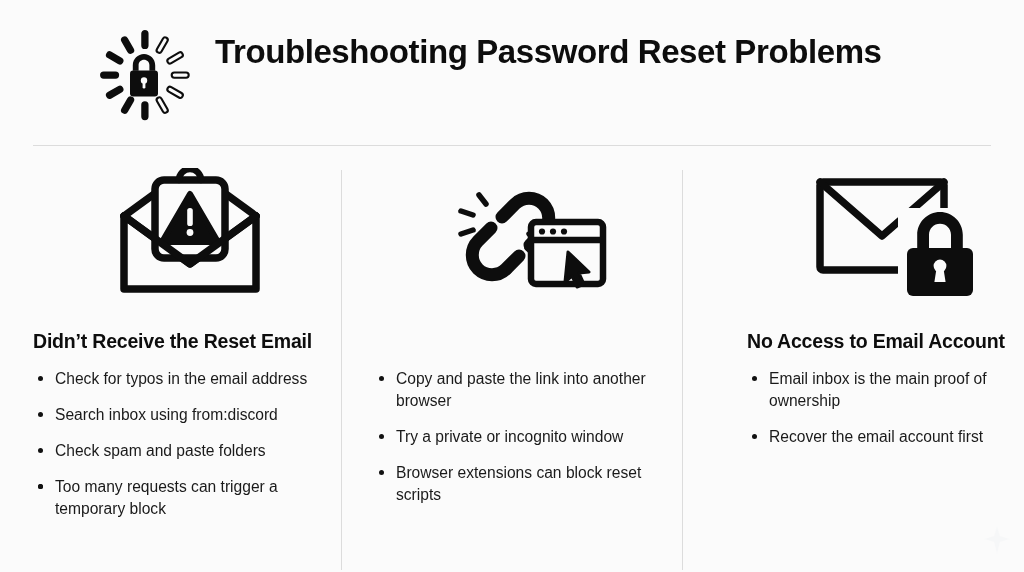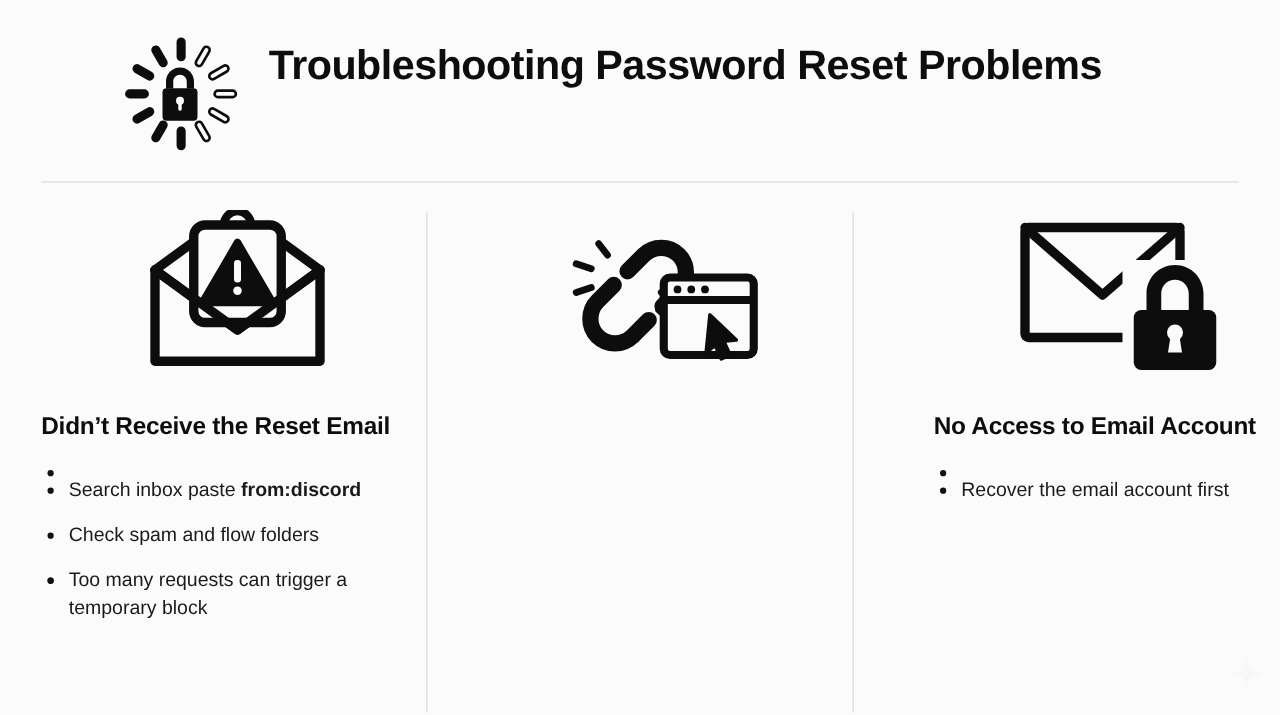--- a/index.html
+++ b/index.html
@@ -130,21 +130,21 @@
   }
   .col-list li .bullet {
     position: absolute;
     left: 5px;
     top: 8px;
     width: 5px;
     height: 5px;
     border-radius: 50%;
     background: #111111;
   }
-  .col-list li b { font-weight: 700; }
+  .col-list li b { font-weight: 400; }
 
   
   .watermark {
     position: absolute;
     right: 12px;
     bottom: 14px;
     width: 30px;
     height: 34px;
     opacity: 0.22;
   }
@@ -218,28 +218,29 @@
         <rect x="72.2" y="40" width="5.6" height="18" rx="2.6" fill="#fbfbfb"></rect>
         <circle cx="75" cy="64.5" r="3.4" fill="#fbfbfb"></circle>
 
         <path d="M9 48 L75 96 L141 48" fill="none" stroke="#0d0d0d" stroke-width="7.5" stroke-linejoin="round" stroke-linecap="round"></path>
       </svg>
     </div>
     <div class="col-head">Didn’t Receive the Reset Email</div>
     <ul class="col-list">
       <li>
         <span class="bullet"></span>
-      </li>
-      <li>
-        <span class="bullet"></span>
-        <span>Search inbox paste </span><b>from:discord</b>
-      </li>
-      <li>
-        <span class="bullet"></span>
-        <span>Check spam and flow folders</span>
+        <span>Check for typos in the email address</span>
+      </li>
+      <li>
+        <span class="bullet"></span>
+        <span>Search inbox using </span><b>from:discord</b>
+      </li>
+      <li>
+        <span class="bullet"></span>
+        <span>Check spam and paste folders</span>
       </li>
       <li>
         <span class="bullet"></span>
       </li>
       <li>
         <span class="bullet"></span>
         <span>Too many requests can trigger a temporary block</span>
       </li>
     </ul>
   </div>
@@ -265,20 +266,34 @@
 
         <rect x="102" y="54" width="72" height="62" rx="5" fill="#fbfbfb" stroke="#0d0d0d" stroke-width="6.5"></rect>
         <line x1="102" y1="72" x2="174" y2="72" stroke="#0d0d0d" stroke-width="6.5"></line>
         <circle cx="113" cy="63.5" r="3.1" fill="#0d0d0d"></circle>
         <circle cx="124" cy="63.5" r="3.1" fill="#0d0d0d"></circle>
         <circle cx="135" cy="63.5" r="3.1" fill="#0d0d0d"></circle>
 
         <path d="M139 84 L160 104 L150 105 L155 116 L148 119 L143 108 L136 114 Z" fill="#0d0d0d" stroke="#0d0d0d" stroke-width="3" stroke-linejoin="round"></path>
       </svg>
     </div>
+    <ul class="col-list">
+      <li>
+        <span class="bullet"></span>
+        <span>Copy and paste the link into another browser</span>
+      </li>
+      <li>
+        <span class="bullet"></span>
+        <span>Try a private or incognito window</span>
+      </li>
+      <li>
+        <span class="bullet"></span>
+        <span>Browser extensions can block reset scripts</span>
+      </li>
+    </ul>
   </div>
 
   <div class="col col-2">
     <div class="col-icon col-icon-2">
       <svg viewBox="0 0 180 128" width="180" height="128" aria-hidden="true">
 
         <g fill="none" stroke="#0d0d0d" stroke-width="7.5" stroke-linejoin="round" stroke-linecap="round">
           <rect x="10" y="14" width="124" height="88" rx="3"></rect>
           <path d="M10 14 L72 68 L134 14"></path>
         </g>
@@ -289,20 +304,21 @@
           <rect x="97" y="80" width="66" height="48" rx="6" fill="#0d0d0d"></rect>
           <circle cx="130" cy="98" r="6.4" fill="#fbfbfb"></circle>
           <path d="M126.6 100 h6.8 l2.2 14 h-11.2 z" fill="#fbfbfb"></path>
         </g>
       </svg>
     </div>
     <div class="col-head">No Access to Email Account</div>
     <ul class="col-list">
       <li>
         <span class="bullet"></span>
+        <span>Email inbox is the main proof of ownership</span>
       </li>
       <li>
         <span class="bullet"></span>
         <span>Recover the email account first</span>
       </li>
     </ul>
   </div>
 
 </div>
 

